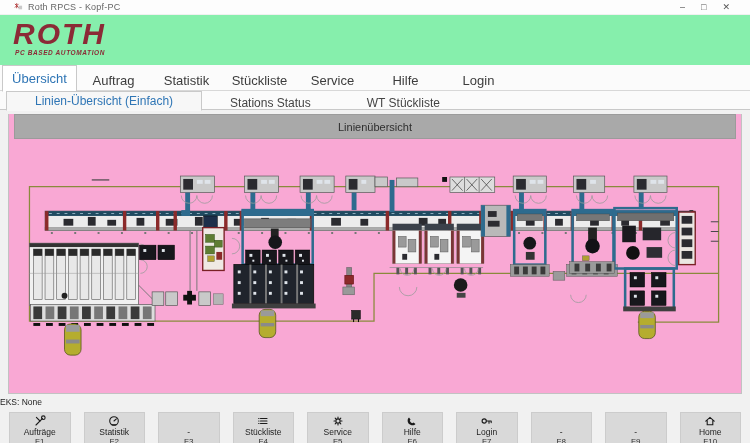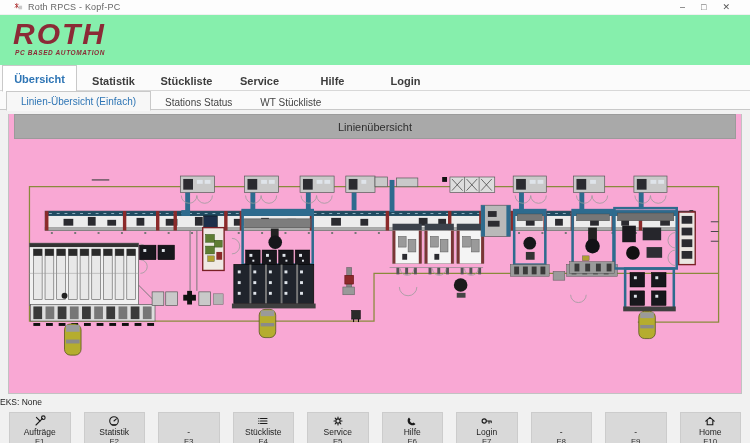--- a/index.html
+++ b/index.html
@@ -14,26 +14,26 @@
   .titlebar .title{font-size:9px;color:#666;flex:1;letter-spacing:.2px;}
   .win-controls{display:flex;gap:16px;margin-right:6px;}
   .win-controls span{font-size:9px;color:#555;line-height:10px;cursor:default;}
   
   .logoarea{height:46px;background:#86efac;padding:4px 0 0 13px;}
   .logo-text{font-size:30px;font-weight:bold;font-style:italic;color:#8b2a36;letter-spacing:2px;line-height:30px;font-family:"Liberation Sans",sans-serif;}
   .logo-tag{font-size:6.5px;font-weight:bold;font-style:italic;color:#8b2a36;letter-spacing:.6px;margin-left:2px;}
   
   .maintabs{height:26px;background:#fbfbfb;display:flex;align-items:flex-end;padding-left:2px;position:relative;}
   .maintabs:after{content:"";position:absolute;left:0;right:0;bottom:0;height:1px;background:#d8d8d8;}
-  .mtab{width:73px;height:21px;display:flex;align-items:center;justify-content:center;font-size:11px;color:#3c3c3c;cursor:pointer;font-weight:bold;}
+  .mtab{width:73px;height:21px;display:flex;align-items:center;justify-content:center;font-size:13px;color:#3c3c3c;cursor:pointer;}
   .mtab.active{height:25px;background:#fff;border:1px solid #c9c9c9;border-bottom:1px solid #fff;color:#2e75b5;z-index:2;position:relative;margin-bottom:-1px;}
   
   .subtabs{height:19px;background:#fbfbfb;display:flex;align-items:flex-end;padding-left:6px;position:relative;}
   .subtabs:after{content:"";position:absolute;left:0;right:0;bottom:0;height:1px;background:#c9c9c9;}
-  .stab{padding:0 14px;height:15px;display:flex;align-items:center;justify-content:center;font-size:10px;color:#444;cursor:pointer;}
+  .stab{padding:0 28px;height:15px;display:flex;align-items:center;justify-content:center;font-size:12px;color:#444;cursor:pointer;}
   .stab.active{height:18px;background:#f7f7f7;border:1px solid #c9c9c9;border-bottom:1px solid #f7f7f7;color:#2e75b5;z-index:2;margin-bottom:-1px;}
   
   .content{margin:0 8px;height:279px;border:1px solid #c2c2c2;border-top:none;background:#f9a8d4;position:relative;}
   .lineheader{margin:4px 5px 0 5px;height:23px;background:#a9a9a9;border:1px solid #9b9b9b;display:flex;align-items:center;justify-content:center;font-size:11px;color:#2e2e2e;}
   .diagram{position:absolute;left:1px;right:1px;top:31px;bottom:1px;}
   .diagram svg{width:100%;height:100%;display:block;}
   
   .bnd{fill:none;stroke:#8a8a3c;stroke-width:1.3;}
   .arc{fill:none;stroke:#9a9a9a;stroke-width:.8;}
   .blue{fill:#2e6b8e;}
@@ -74,20 +74,21 @@
   </div>
 </div>
 
 <div class="logoarea">
   <div class="logo-text">ROTH</div>
   <div class="logo-tag">PC BASED AUTOMATION</div>
 </div>
 
 <div class="maintabs">
   <div class="mtab active">Übersicht</div>
+  <div class="mtab">Auftrag</div>
   <div class="mtab">Statistik</div>
   <div class="mtab">Stückliste</div>
   <div class="mtab">Service</div>
   <div class="mtab">Hilfe</div>
   <div class="mtab">Login</div>
 </div>
 
 <div class="subtabs">
   <div class="stab active">Linien-Übersicht (Einfach)</div>
   <div class="stab">Stations Status</div>

